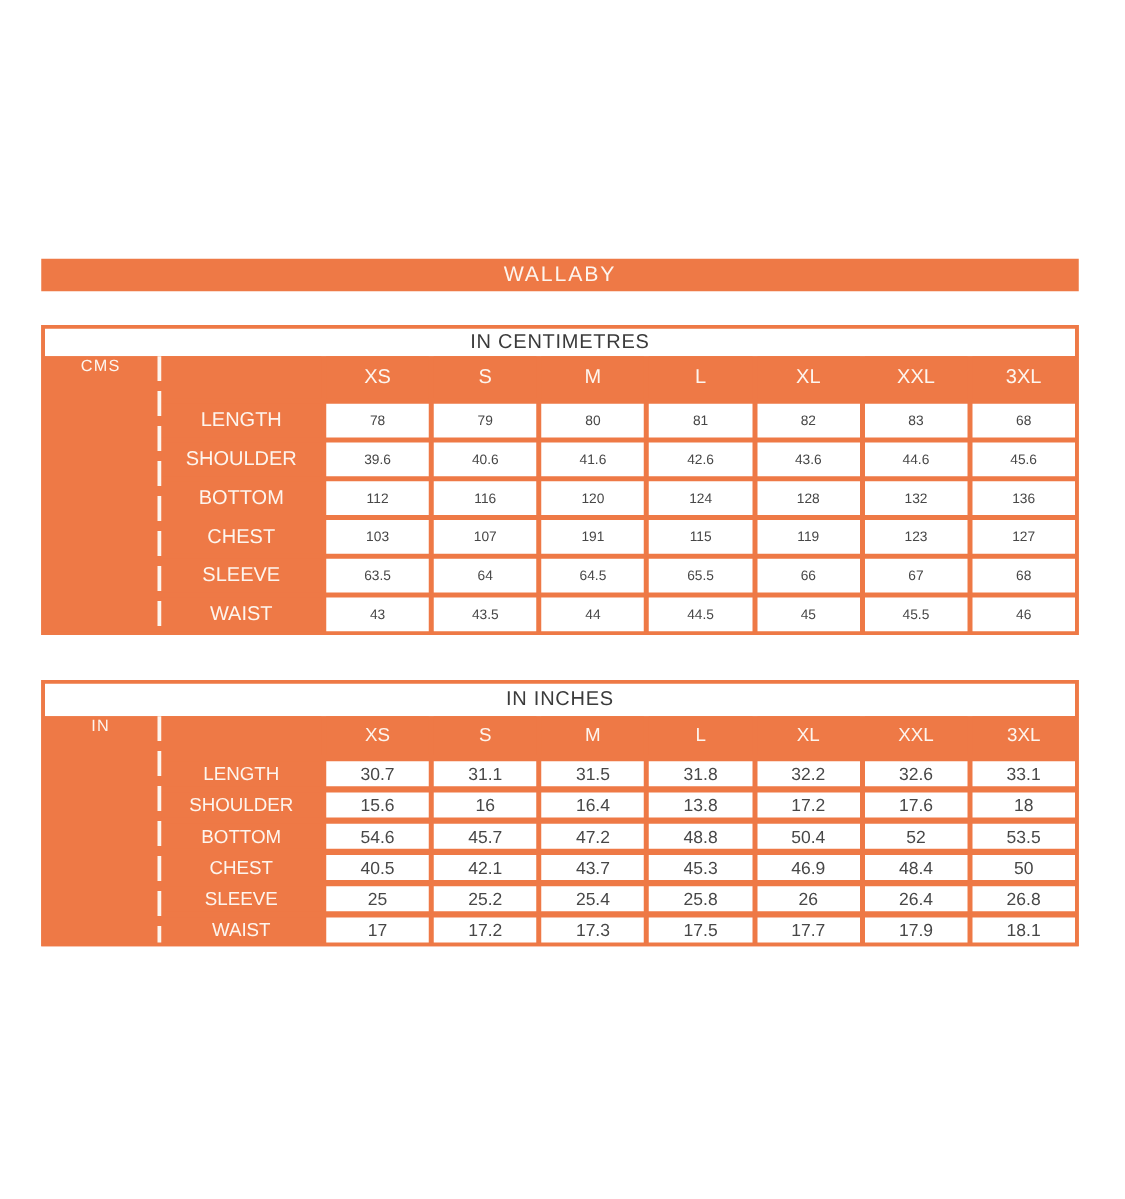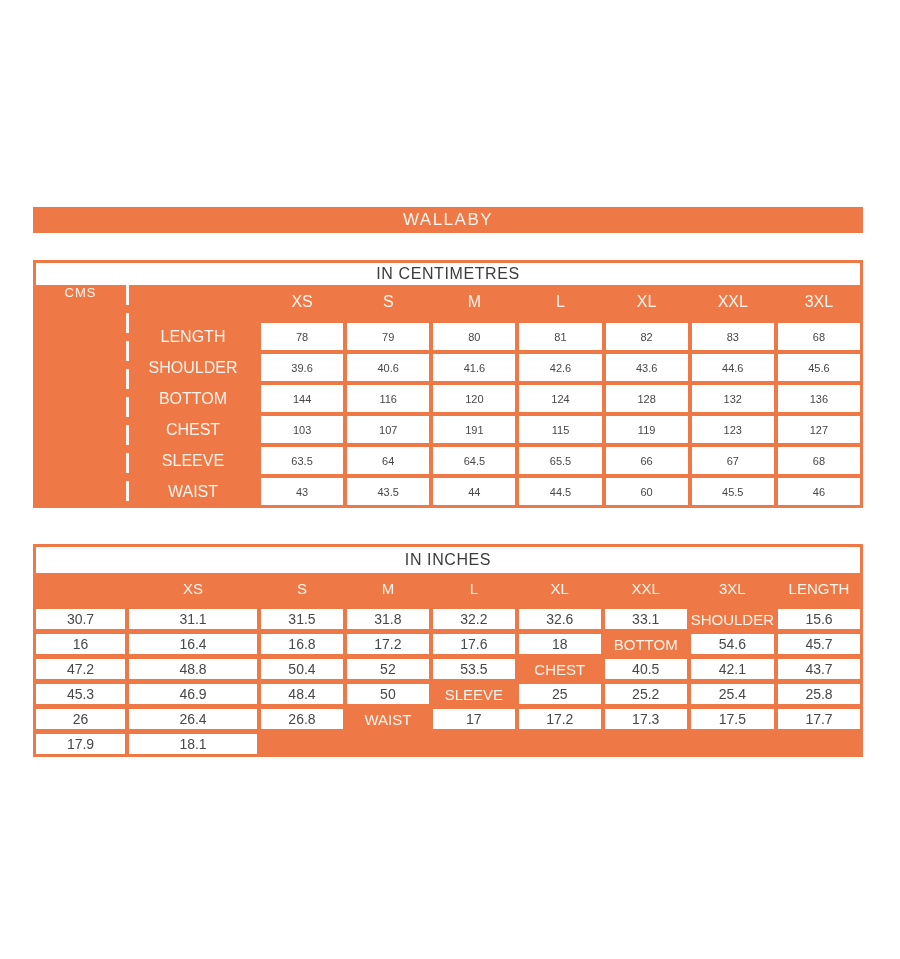--- a/index.html
+++ b/index.html
@@ -143,21 +143,21 @@
         <div class="cell value">68</div>
         <div class="cell label">SHOULDER</div>
         <div class="cell value">39.6</div>
         <div class="cell value">40.6</div>
         <div class="cell value">41.6</div>
         <div class="cell value">42.6</div>
         <div class="cell value">43.6</div>
         <div class="cell value">44.6</div>
         <div class="cell value">45.6</div>
         <div class="cell label">BOTTOM</div>
-        <div class="cell value">144</div>
+        <div class="cell value">112</div>
         <div class="cell value">116</div>
         <div class="cell value">120</div>
         <div class="cell value">124</div>
         <div class="cell value">128</div>
         <div class="cell value">132</div>
         <div class="cell value">136</div>
         <div class="cell label">CHEST</div>
         <div class="cell value">103</div>
         <div class="cell value">107</div>
         <div class="cell value">191</div>
@@ -171,31 +171,35 @@
         <div class="cell value">64.5</div>
         <div class="cell value">65.5</div>
         <div class="cell value">66</div>
         <div class="cell value">67</div>
         <div class="cell value">68</div>
         <div class="cell label">WAIST</div>
         <div class="cell value">43</div>
         <div class="cell value">43.5</div>
         <div class="cell value">44</div>
         <div class="cell value">44.5</div>
-        <div class="cell value">60</div>
+        <div class="cell value">45</div>
         <div class="cell value">45.5</div>
         <div class="cell value">46</div>
       </div>
   </section>
 
   <section class="size-table in">
     <div class="table-title">
       <span>IN INCHES</span>
     </div>
     <div class="table-body">
+      <div class="unit-cell">
+        <span>IN</span>
+        <i class="dash-sep"></i>
+      </div>
 
     <div class="cell spacer"></div>
         <div class="cell head">XS</div>
         <div class="cell head">S</div>
         <div class="cell head">M</div>
         <div class="cell head">L</div>
         <div class="cell head">XL</div>
         <div class="cell head">XXL</div>
         <div class="cell head">3XL</div>
         <div class="cell label">LENGTH</div>
@@ -203,21 +207,21 @@
         <div class="cell value">31.1</div>
         <div class="cell value">31.5</div>
         <div class="cell value">31.8</div>
         <div class="cell value">32.2</div>
         <div class="cell value">32.6</div>
         <div class="cell value">33.1</div>
         <div class="cell label">SHOULDER</div>
         <div class="cell value">15.6</div>
         <div class="cell value">16</div>
         <div class="cell value">16.4</div>
-        <div class="cell value">16.8</div>
+        <div class="cell value">13.8</div>
         <div class="cell value">17.2</div>
         <div class="cell value">17.6</div>
         <div class="cell value">18</div>
         <div class="cell label">BOTTOM</div>
         <div class="cell value">54.6</div>
         <div class="cell value">45.7</div>
         <div class="cell value">47.2</div>
         <div class="cell value">48.8</div>
         <div class="cell value">50.4</div>
         <div class="cell value">52</div>

